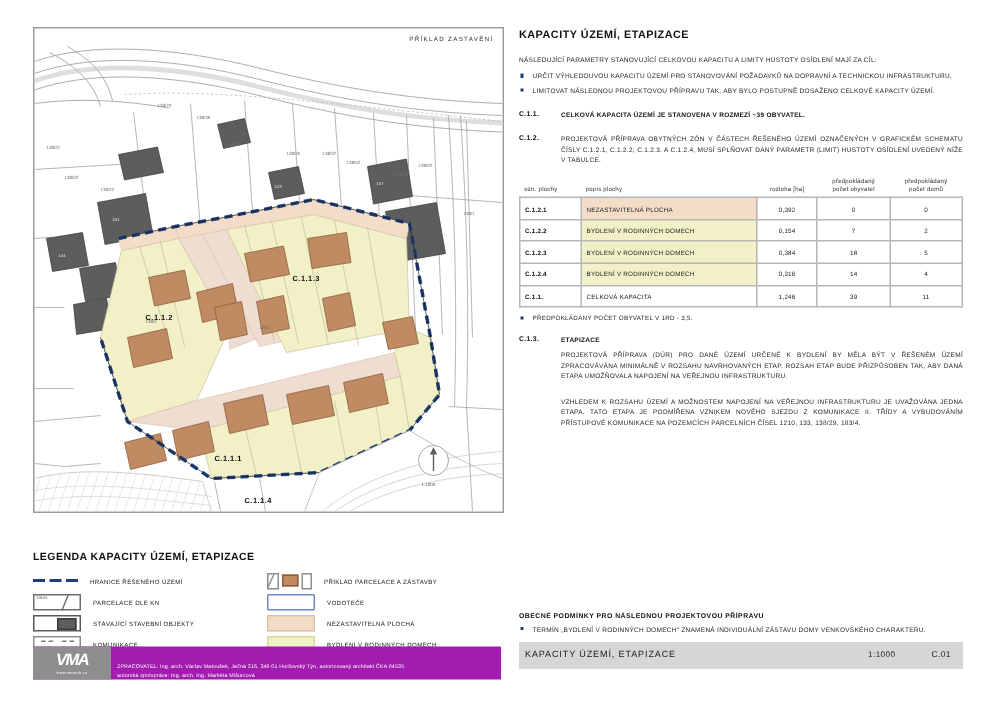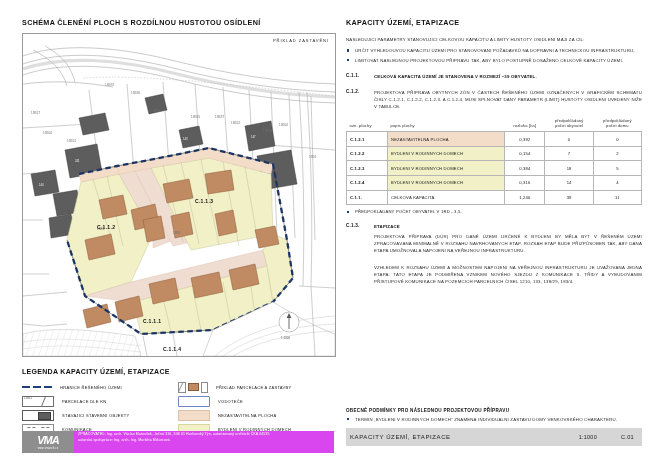--- a/index.html
+++ b/index.html
@@ -88,21 +88,21 @@
      border-left:.6px solid #8d8d8d;transform:skewX(-25deg);}
   .sw-example .e2{width:11px;height:5.5px;background:#c08a62;border:.5px solid #8a5c38;}
   .sw-example .e3{width:6px;height:9px;border:.6px solid #8d8d8d;background:#fff;}
   .sw-water{border:.6px solid #6f86c4;background:#ffffff;border-radius:1px;}
   .sw-nonbuild{background:#f3ddc8;border:.5px solid #dcc3aa;}
   .sw-housing{background:#f1f0c7;border:.5px solid #d8d69f;}
 
   
   #titleblock{
     position:absolute;left:22px;top:431px;width:312px;height:22px;
-    background:#d946ef;display:flex;align-items:flex-start;
+    background:#a21caf;display:flex;align-items:flex-end;
   }
   #logo-box{
     width:52px;height:22px;background:#8e8e8e;flex:0 0 52px;
     display:flex;flex-direction:column;justify-content:center;align-items:center;
     color:#fff;
   }
   #logo-mark{font-size:11px;font-weight:bold;letter-spacing:-1px;line-height:1;font-style:italic;}
   #logo-url{font-size:2.6px;letter-spacing:.2px;margin-top:1px;}
   #tb-text{padding-left:4px;}
   #tb-text div{
@@ -177,21 +177,20 @@
   #footer-scale{font-size:5.4px;letter-spacing:.3px;color:#1b1b1b;padding-right:24px;}
   #footer-sheet{font-size:5.6px;letter-spacing:.3px;color:#1b1b1b;padding-right:8px;}
 </style>
 </head>
 <body>
 
 <div class="sheet">
 
   <div id="left-col">
 
-    <div id="plan-title" class="h-title">SCHÉMA ČLENĚNÍ PLOCH S ROZDÍLNOU HUSTOTOU OSÍDLENÍ</div>
 
     <div id="plan-frame">
 
       <svg id="plan-svg" width="312" height="322" viewBox="0 0 312 322">
         <defs>
           <pattern id="contourHatch" width="6" height="6" patternTransform="rotate(18)" patternUnits="userSpaceOnUse">
             <line x1="0" y1="0" x2="0" y2="6" stroke="#cfcfcf" stroke-width="0.6"></line>
           </pattern>
           <pattern id="roadHatch" width="5" height="5" patternTransform="rotate(35)" patternUnits="userSpaceOnUse">
             <rect width="5" height="5" fill="#f0ddd1"></rect>

